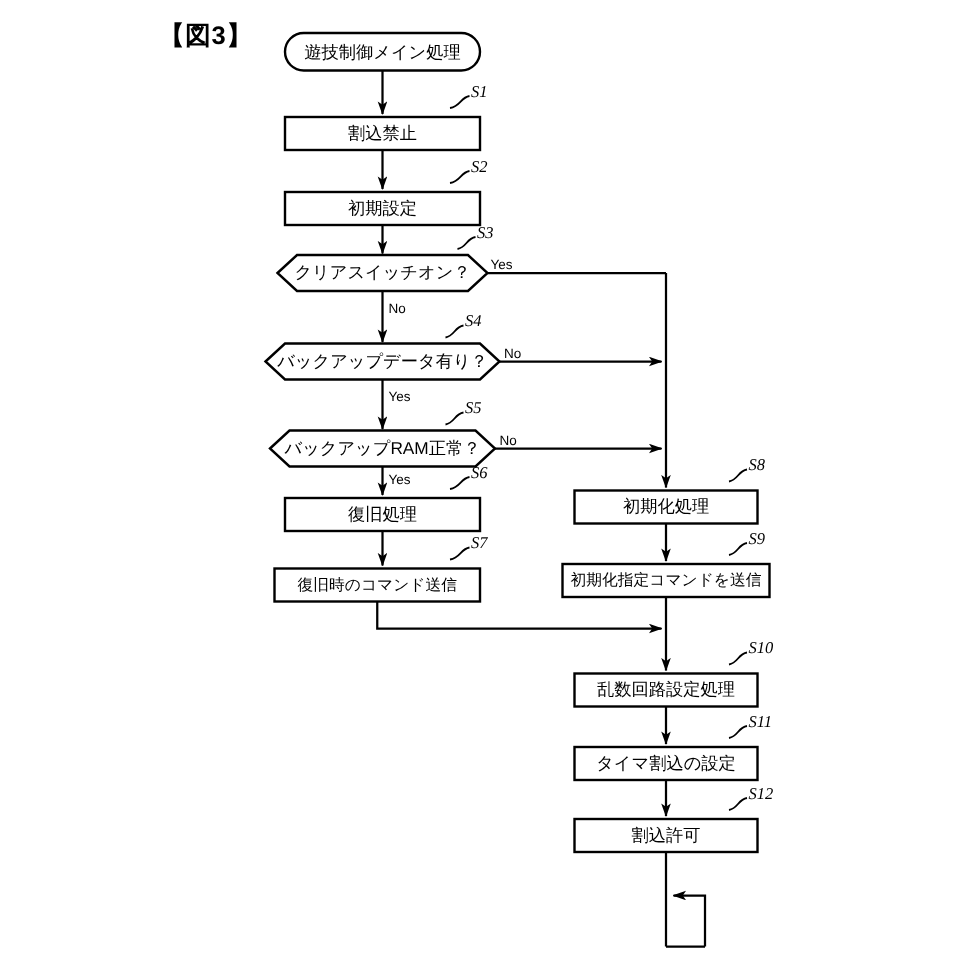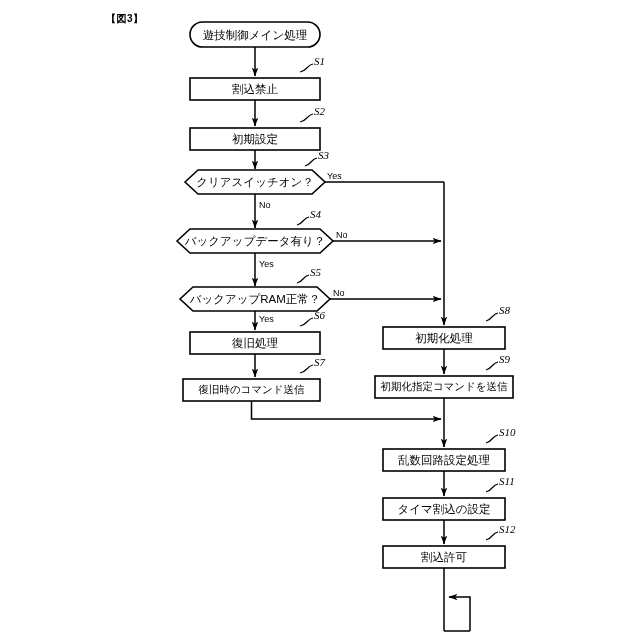--- a/index.html
+++ b/index.html
@@ -63,21 +63,21 @@
     font-family: "Liberation Sans", sans-serif;
     font-size: 9px;
     fill: #000000;
     dominant-baseline: middle;
   }
   .fig-caption {
     position: absolute;
     left: 106px;
     top: 12px;
     font-family: "Liberation Sans", sans-serif;
-    font-size: 10px;
+    font-size: 17px;
     font-weight: bold;
     letter-spacing: 0.5px;
     color: #000000;
     white-space: nowrap;
   }
 </style>
 </head>
 <body>
 
 <div id="figure-root">

